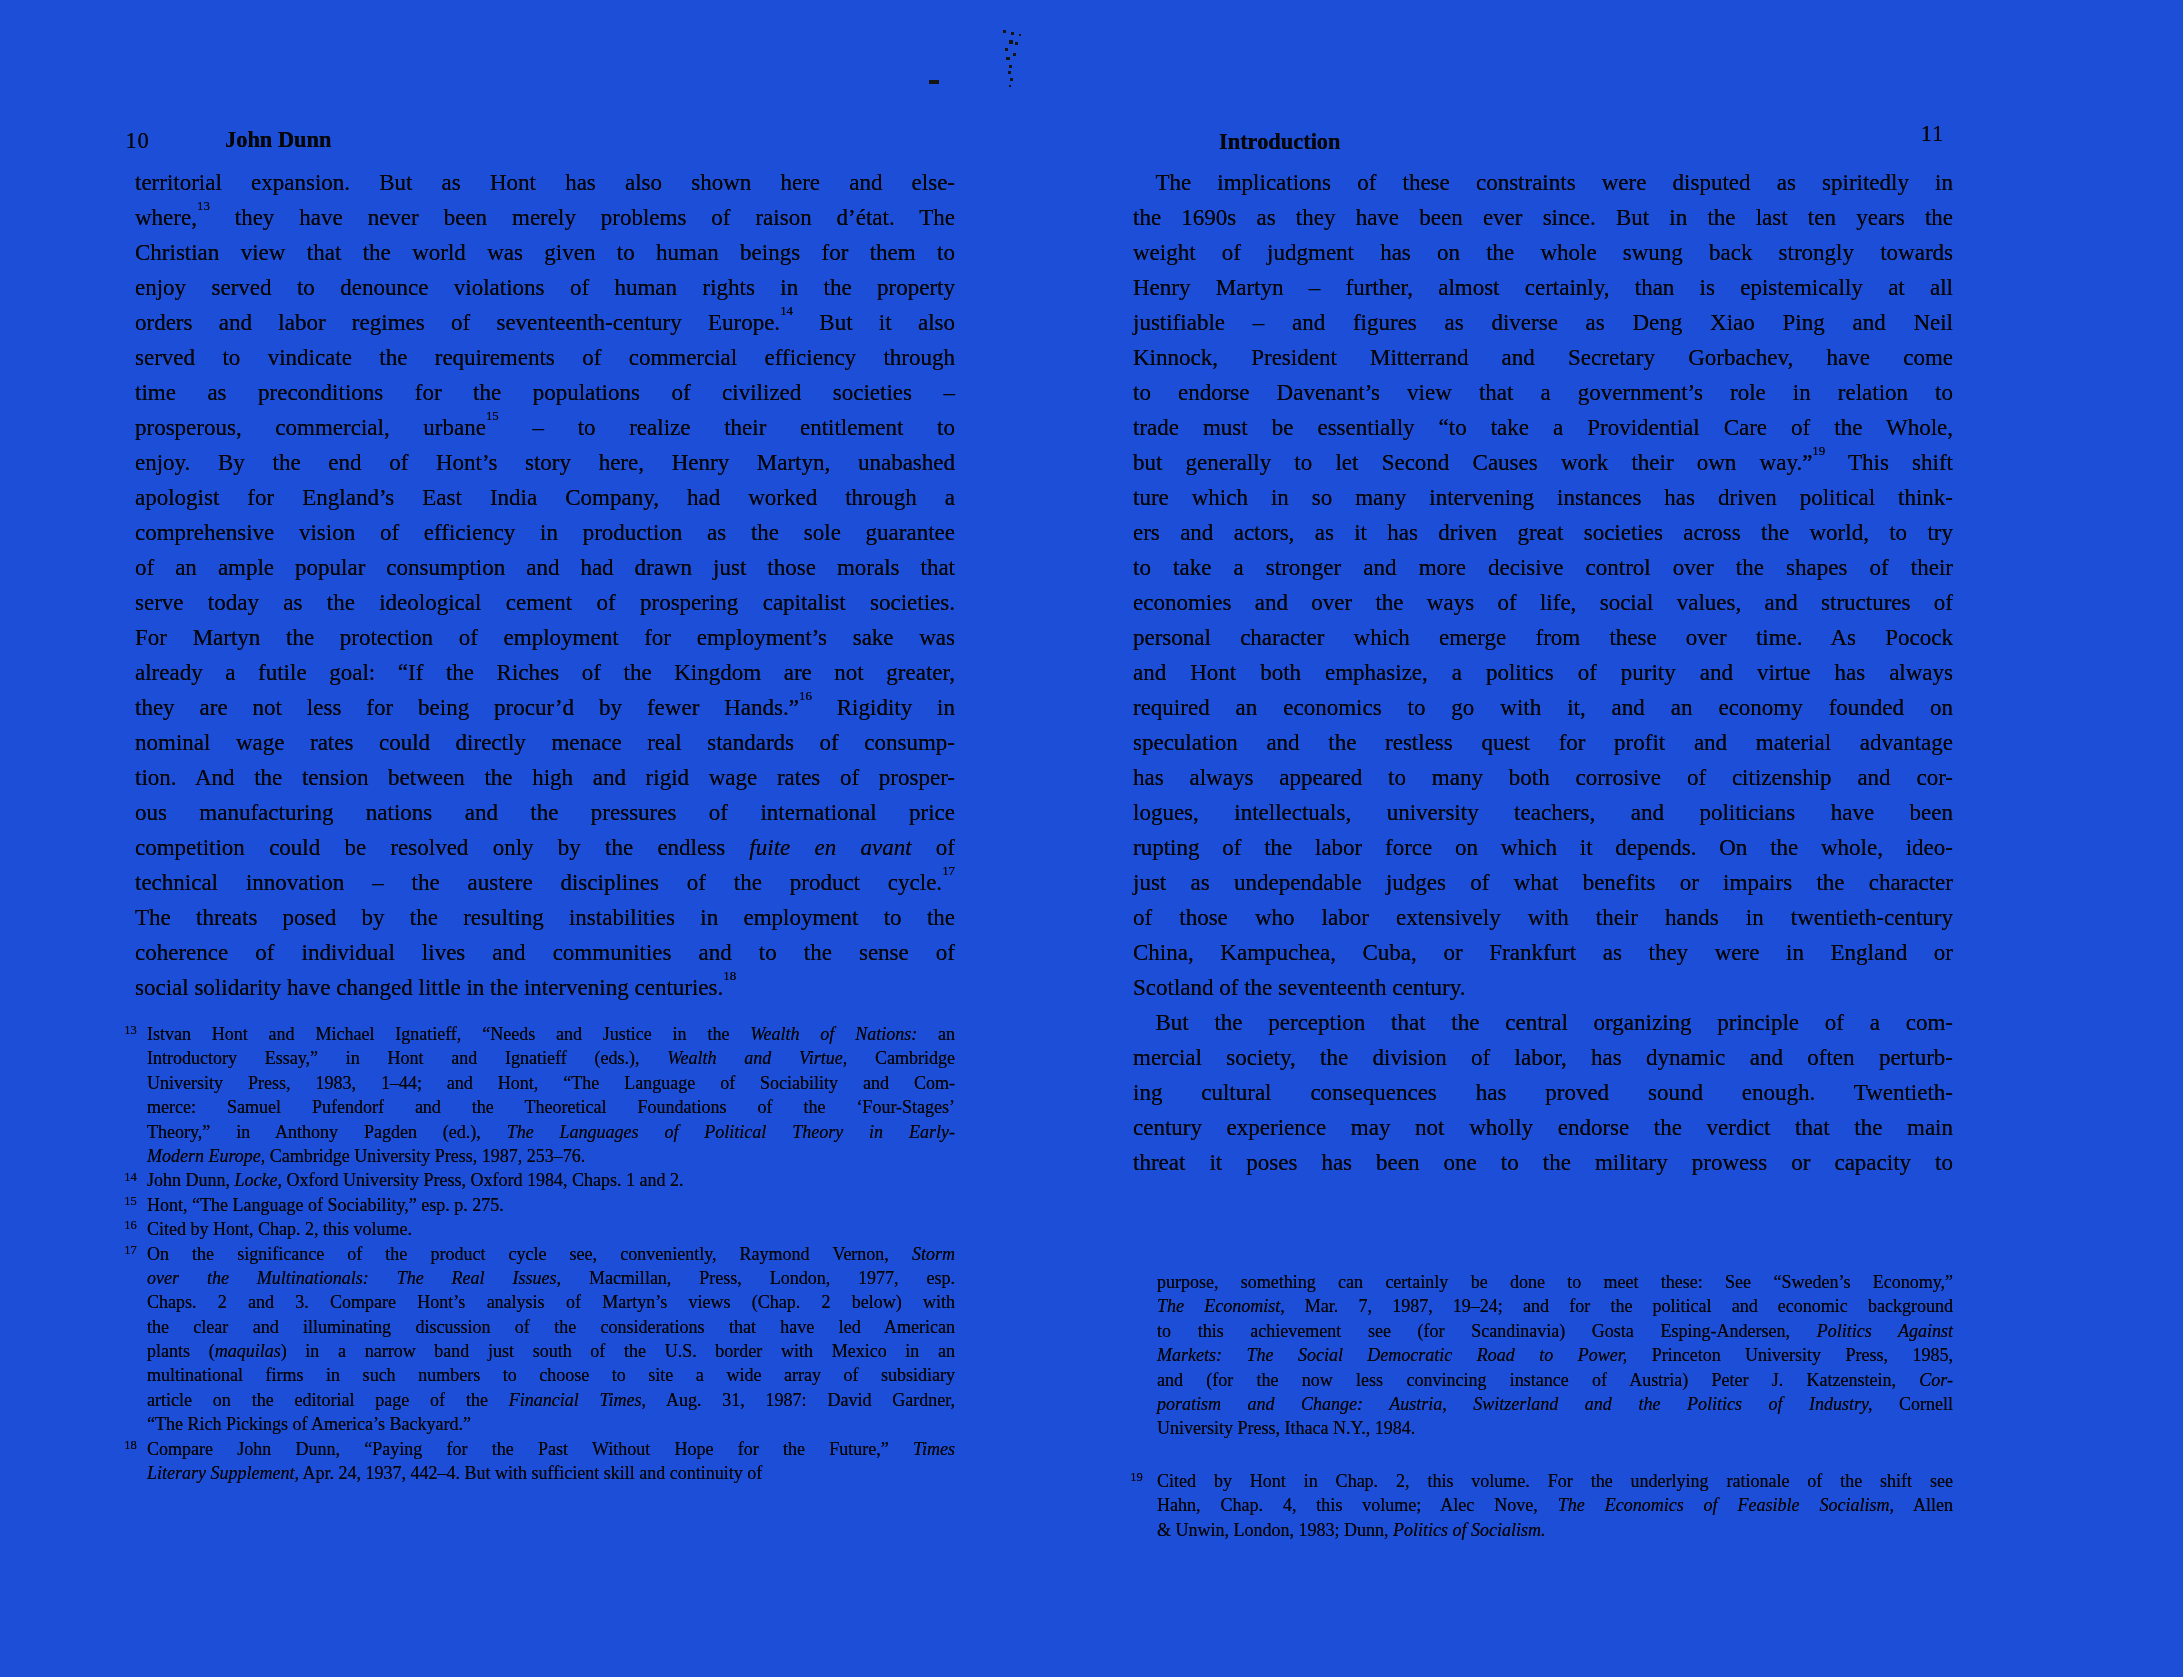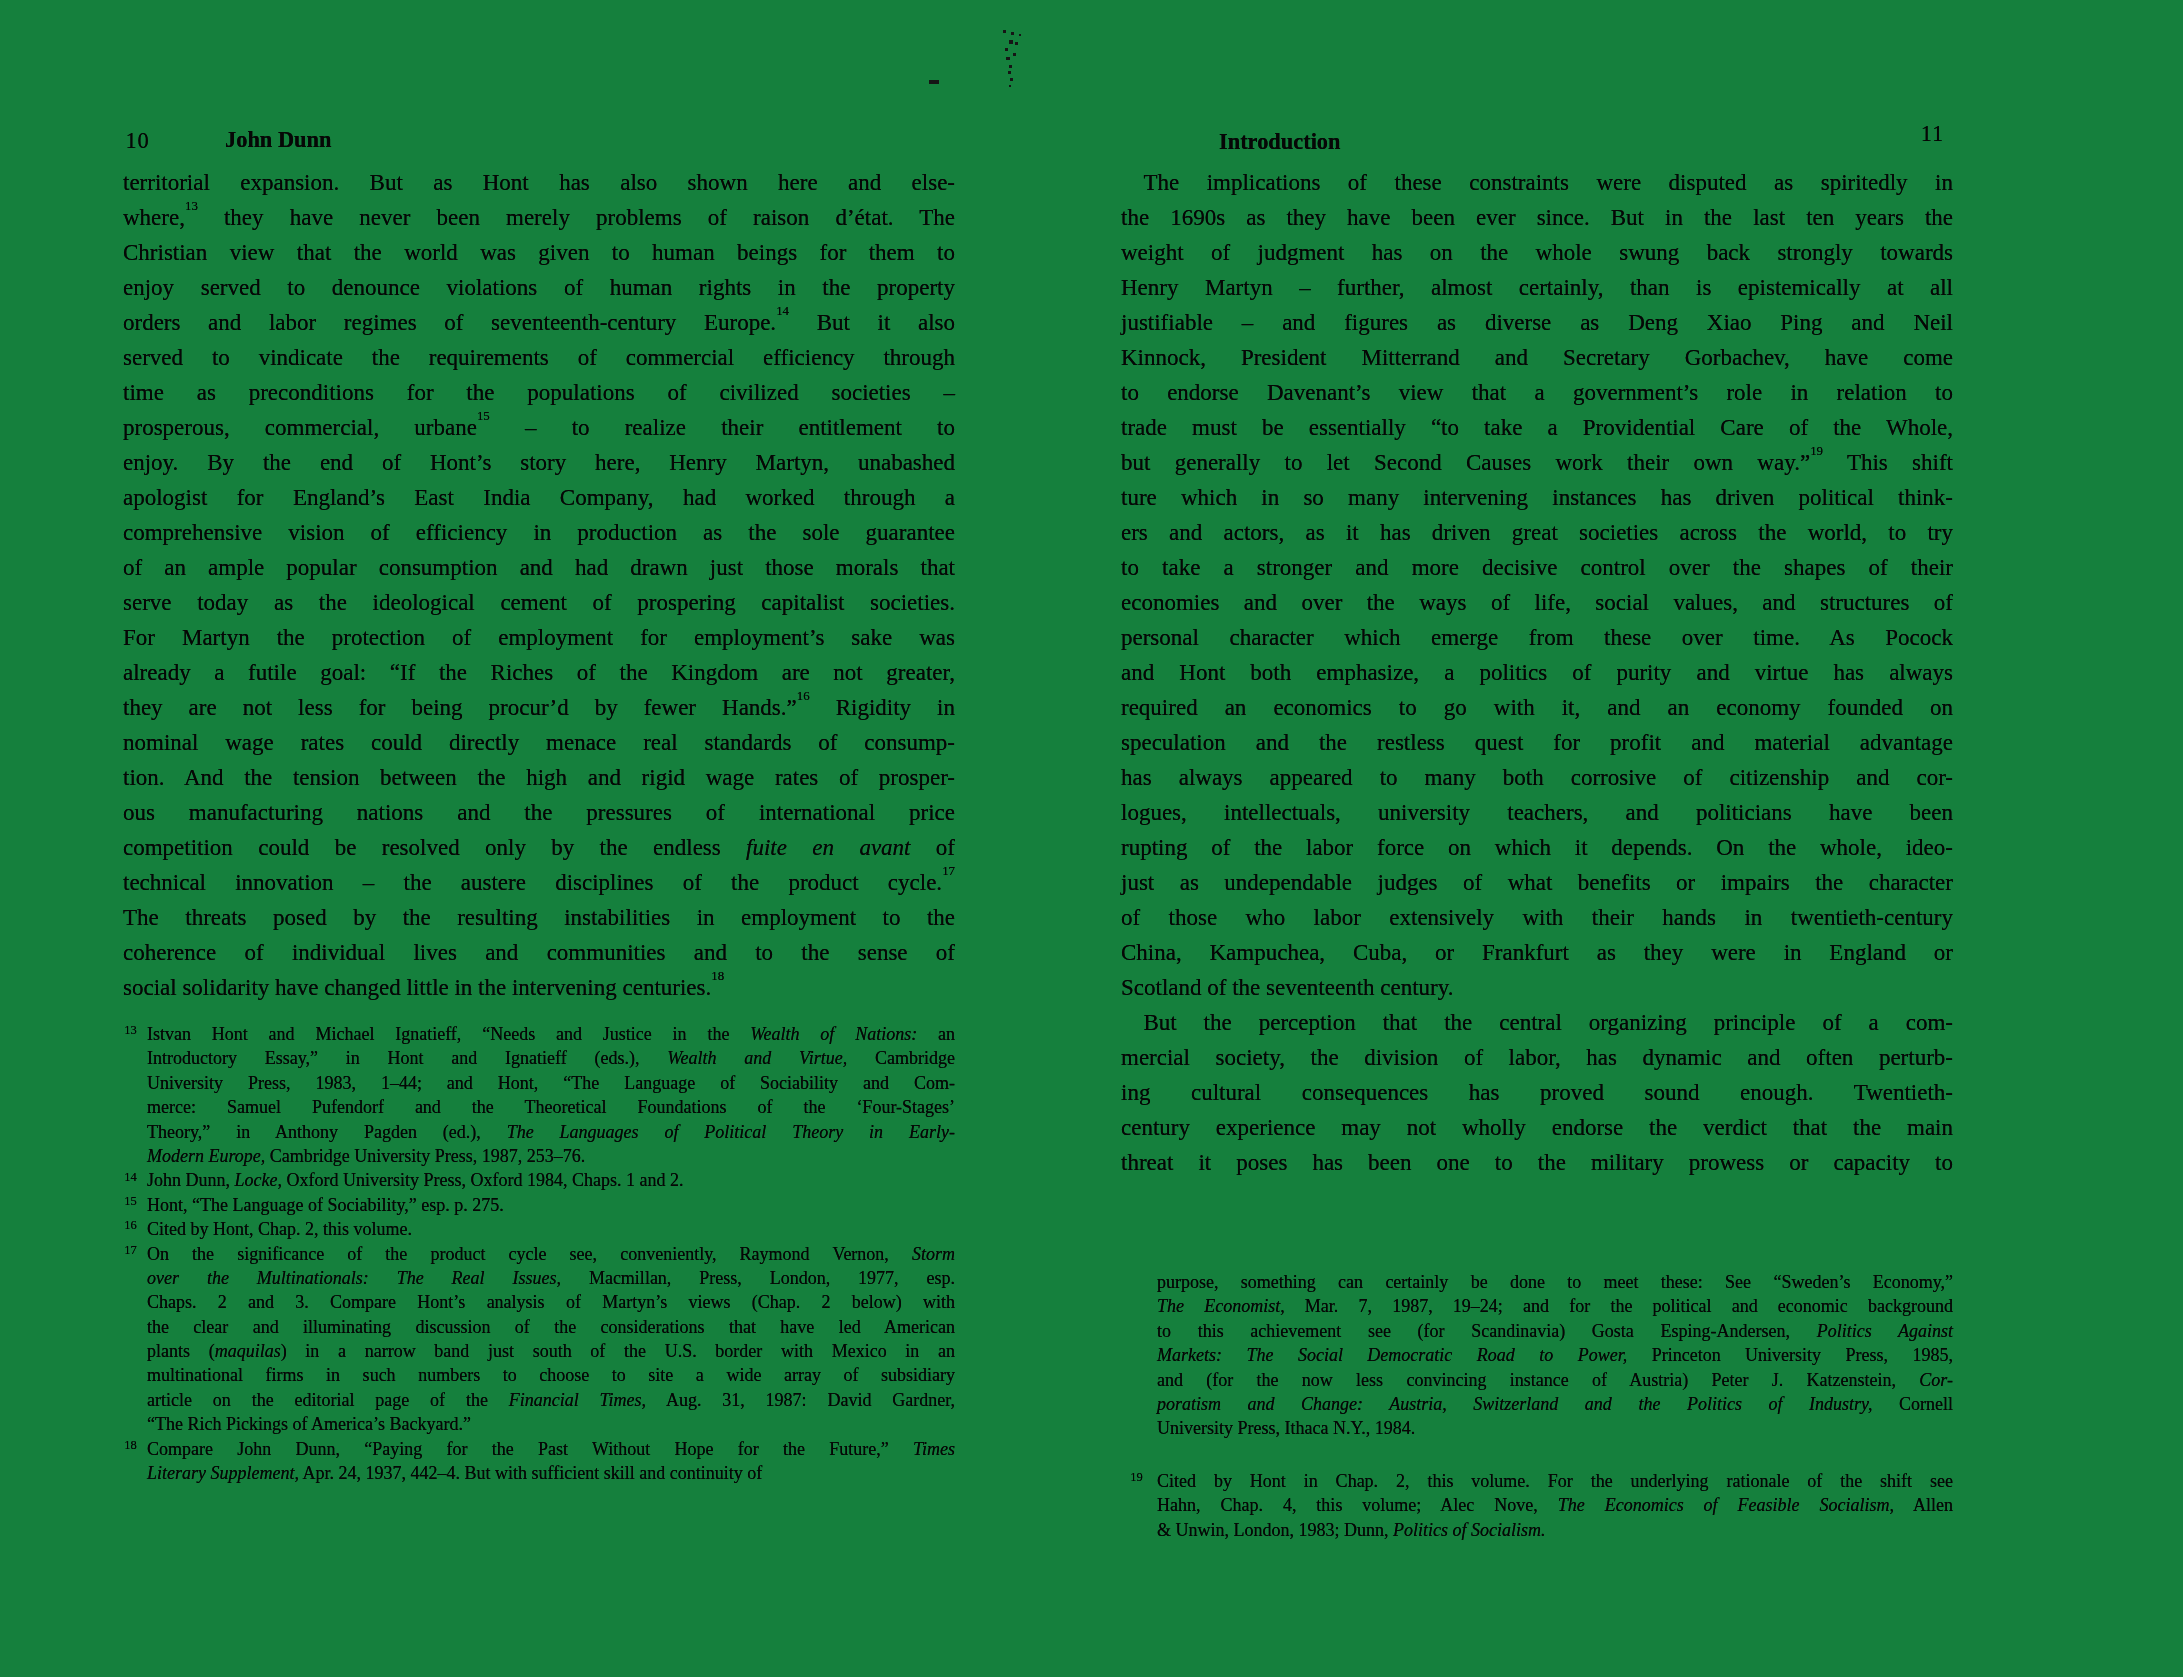--- a/index.html
+++ b/index.html
@@ -1,20 +1,20 @@
 <!DOCTYPE html>
 <html style="font-size:10.5px"><head>
 <meta charset="utf-8">
 <style>
   html, body { margin: 0; padding: 0; background: #ffffff; }
   .canvas {
     position: relative;
     width: 2183px;
     height: 1677px;
-    background: #15803d;
+    background: #1d4ed8;
     color: #060606;
     font-family: "Liberation Serif", "DejaVu Serif", serif;
     overflow: hidden;
     text-shadow: 0 0 0.6px rgba(0,0,0,0.8);
   }
   .page { position: absolute; top: 0; height: 100%; }
   .page-left  { left: 123px;  width: 832px; }
   .page-right { left: 1121px; width: 832px; }
 
   .phead { position: absolute; top: 124px; left: 0; width: 100%; height: 32px; font-size: 22.4px; }
@@ -22,21 +22,21 @@
   .page-left  .pnum { left: 2.6px; top: 4px; }
   .page-right .pnum { right: 9.2px; top: -2.6px; }
   .rhead { position: absolute; font-weight: 700; }
   .page-left  .rhead { left: 102px; top: 2.6px; }
   .page-right .rhead { left: 98px; top: 5.3px; }
 
   .bodytext { position: absolute; top: 165px; left: 0; width: 100%; font-size: 23px; }
   .bodytext .line {
     height: 35px; line-height: 35px;
     text-align: justify; text-align-last: justify; -moz-text-align-last: justify;
-    overflow: visible; white-space: normal;
+    overflow: visible; white-space: normal; margin-left: 12px;
   }
   .line.end { text-align-last: left; -moz-text-align-last: left; }
 
   .footnotes { position: absolute; left: 0; width: 100%; font-size: 18px; box-sizing: border-box; }
   .fns-left  { top: 1022px; }
   .fns-right { top: 1242px; }
   .footnotes .line { height: 24.4px; line-height: 24.4px; text-align: justify; text-align-last: justify; -moz-text-align-last: justify; }
   .footnotes .line.end { text-align-last: left; -moz-text-align-last: left; }
   .footnote { position: relative; }
   .fns-left  .footnote { padding-left: 24px; }

